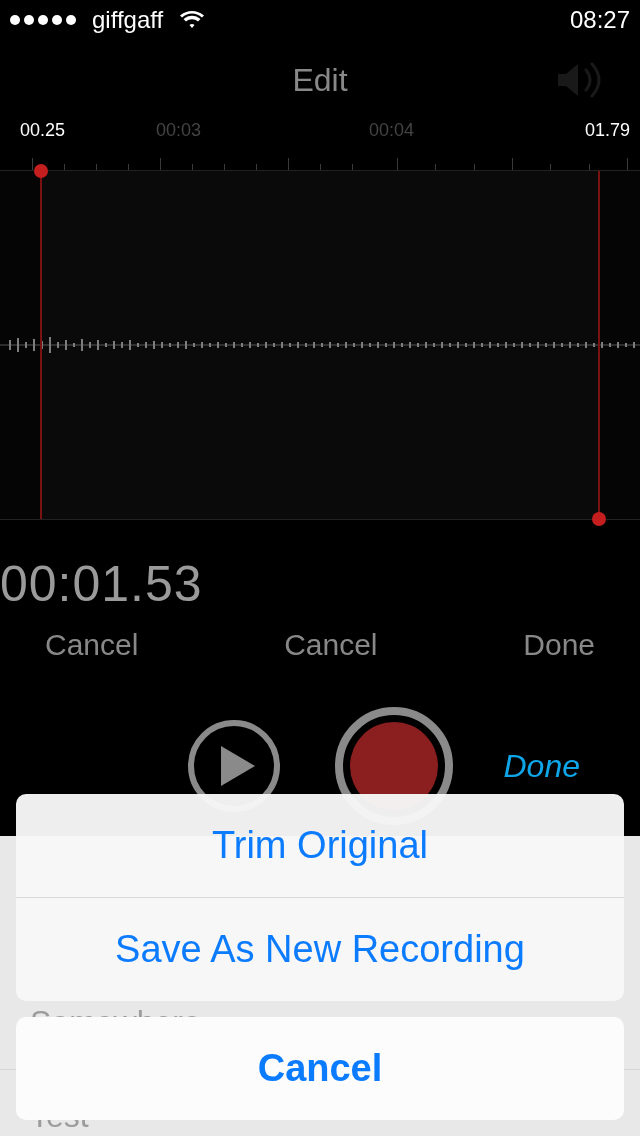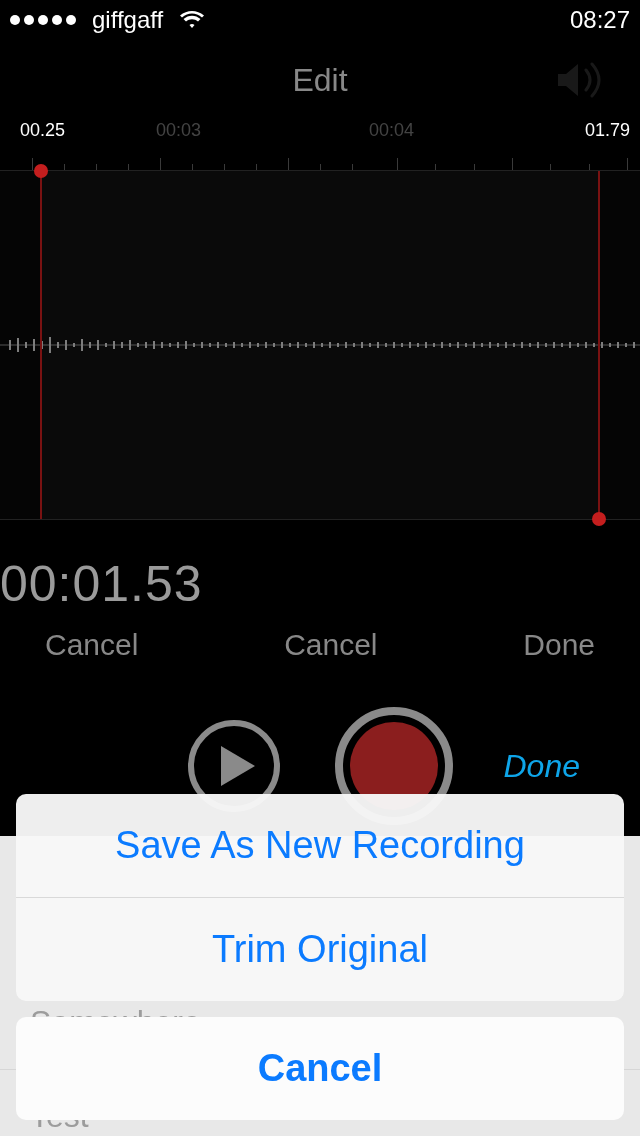--- a/index.html
+++ b/index.html
@@ -243,17 +243,17 @@
 </div>
 
 <div class="list-bg">
   <div style="height:140px"></div>
   <div class="list-item">Somewhere</div>
   <div class="list-item">Test</div>
 </div>
 
 <div class="sheet">
   <div class="sheet-group">
+    <div class="sheet-btn">Trim Original</div>
     <div class="sheet-btn">Save As New Recording</div>
-    <div class="sheet-btn">Trim Original</div>
   </div>
   <div class="sheet-cancel">Cancel</div>
 </div>
 
 </body></html>

